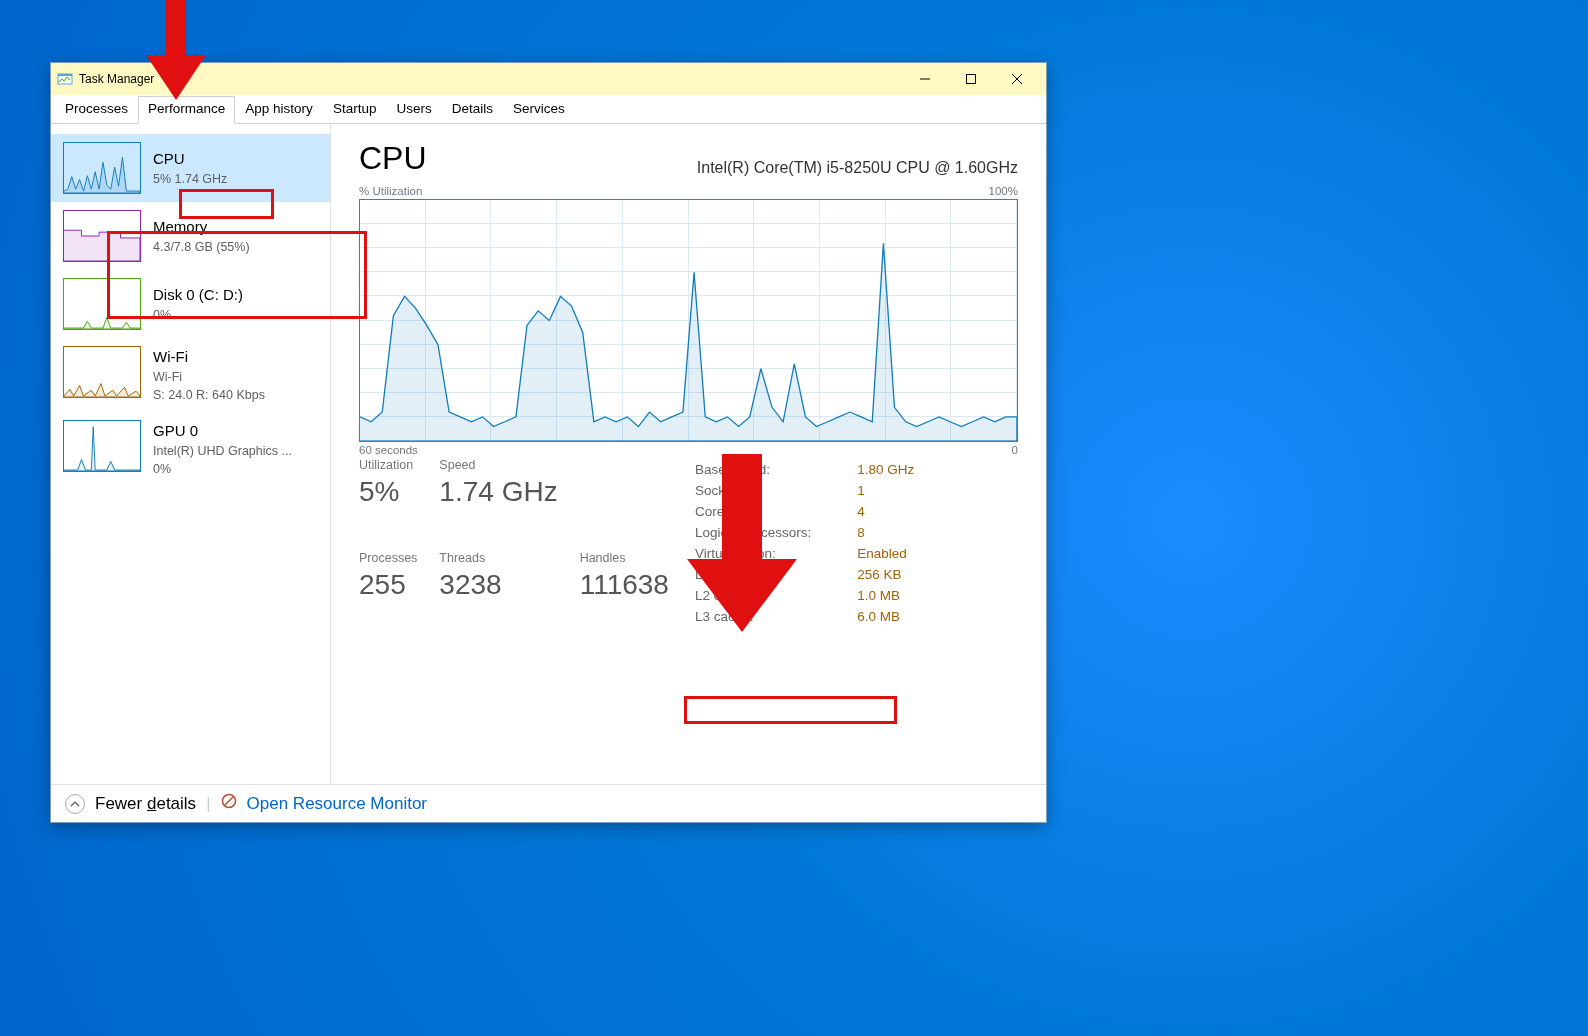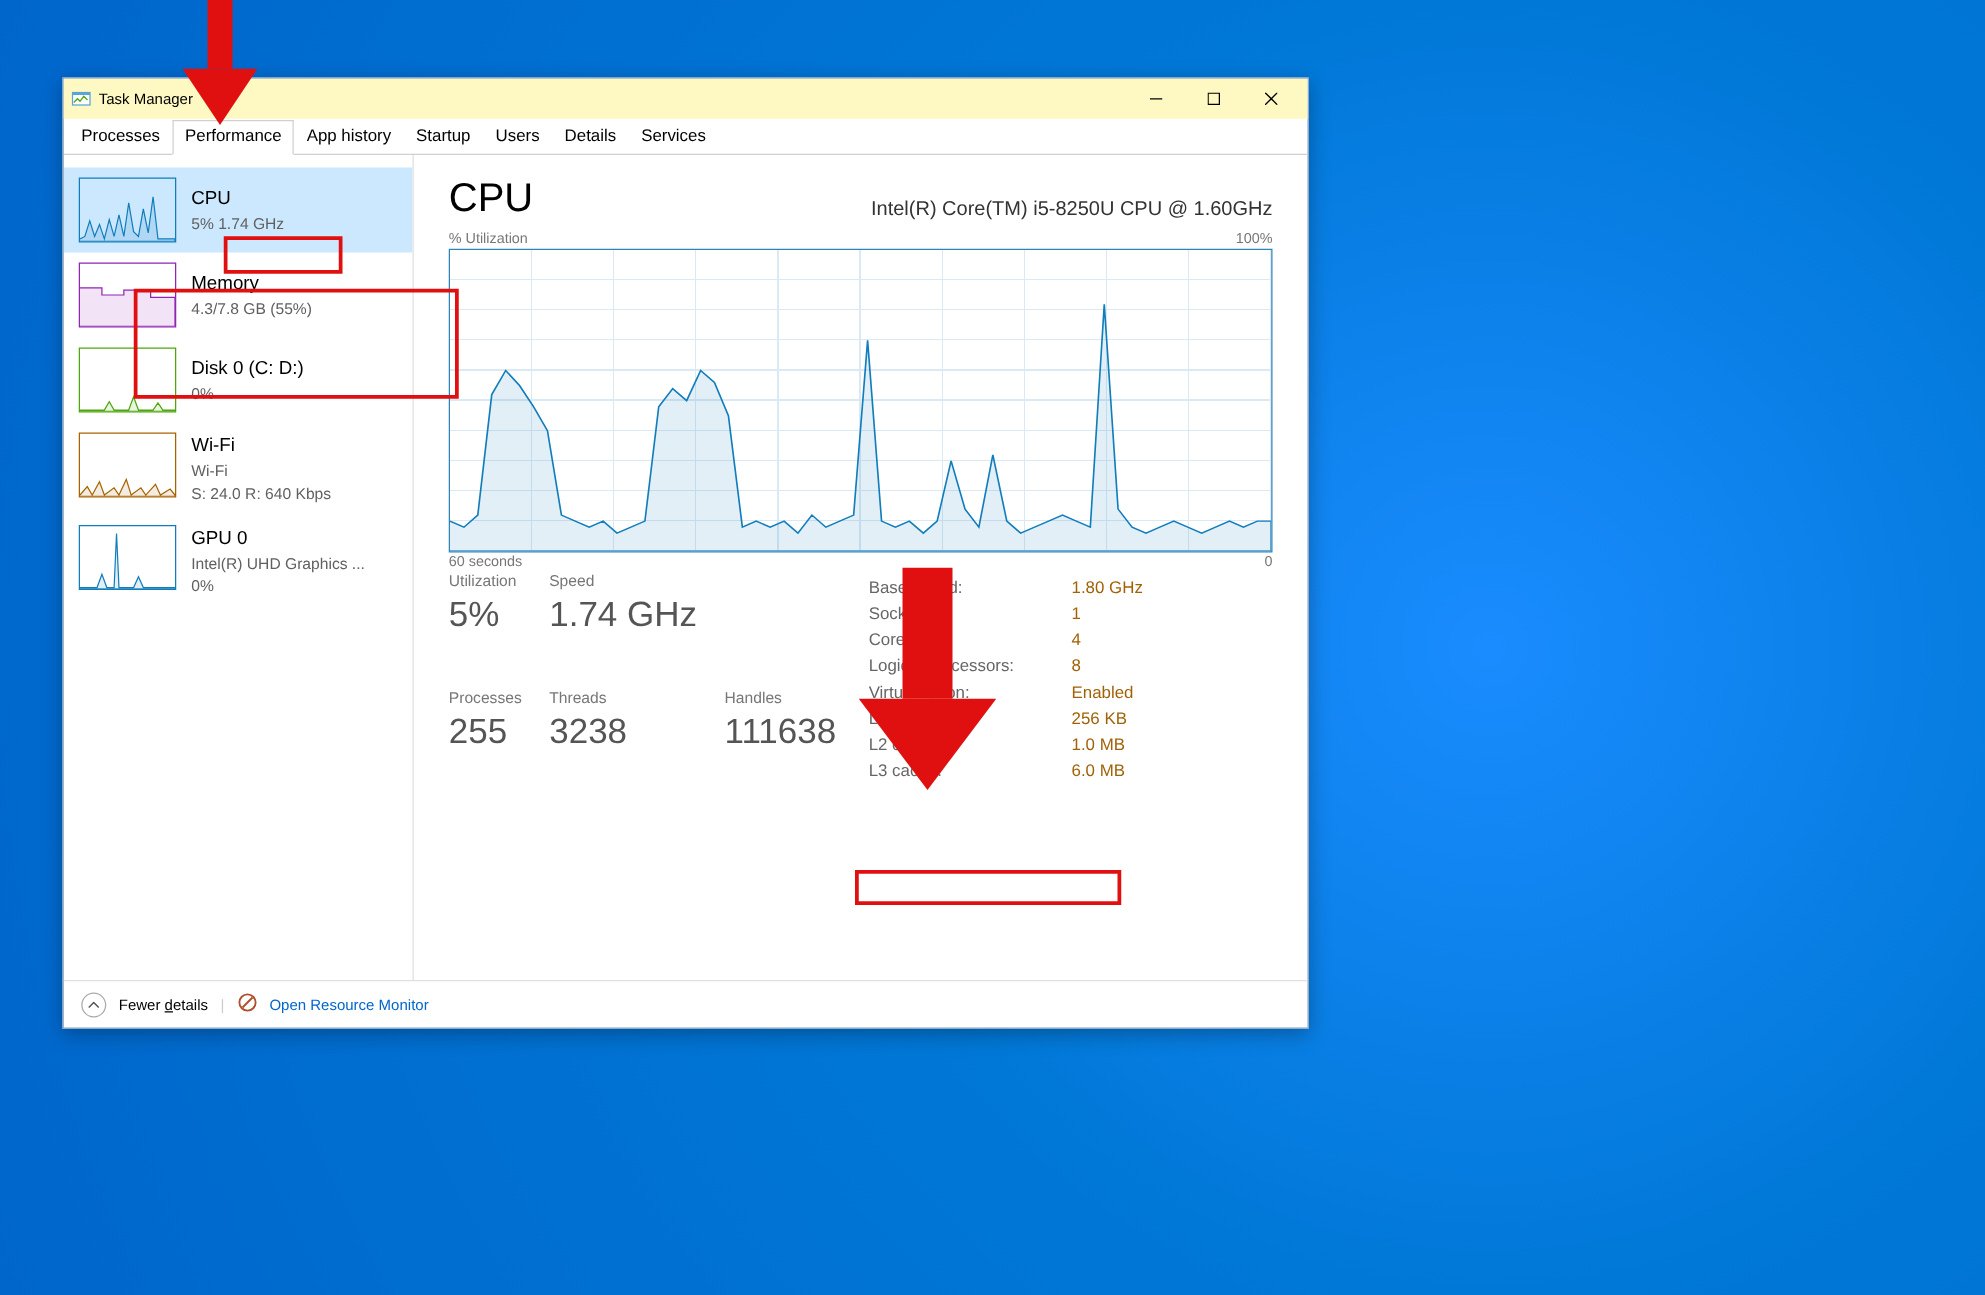--- a/index.html
+++ b/index.html
@@ -128,21 +128,21 @@
   .stats-right table td { padding: 2px 0;}
   .stats-right table td:first-child { color:#666; padding-right: 44px;}
   .stats-right table td:last-child { color:#a16207;}
   .footer {
     height: 38px;
     border-top: 1px solid #e0e0e0;
     display:flex;
     align-items:center;
     padding: 0 14px;
     gap: 10px;
-    font-size:12px;
+    font-size:17px;
   }
   .footer-chevron {
     width:20px;height:20px;border:1px solid #aaa;border-radius:50%;
     display:flex;align-items:center;justify-content:center;font-size:10px;color:#555;
   }
   .footer-link { color:#0066cc; cursor:default; }
   .footer-divider { color:#ccc; }
   .annot-arrow {
     position:absolute;
     pointer-events:none;

